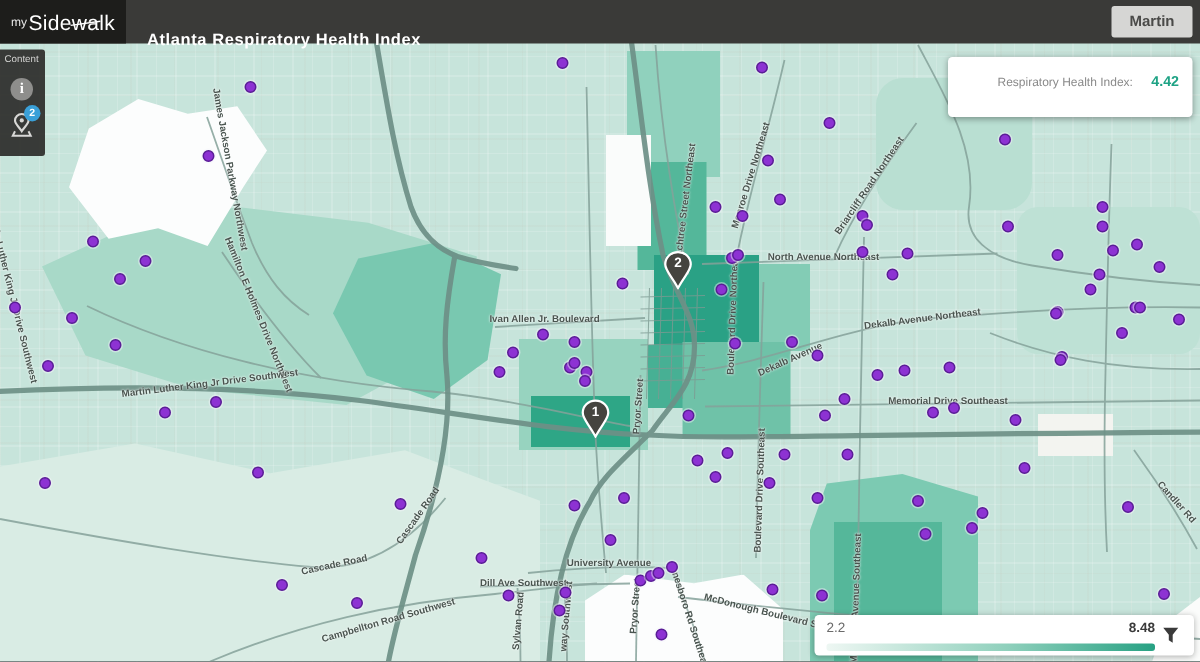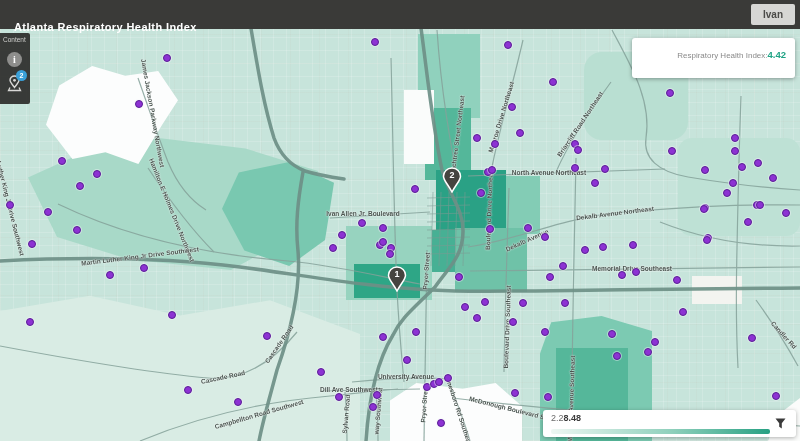--- a/index.html
+++ b/index.html
@@ -51,30 +51,30 @@
              font-family:"Liberation Serif",serif;text-align:center;line-height:15px;cursor:pointer;}
   .pin-icon{position:absolute;left:6px;top:42px;cursor:pointer;}
   .pin-badge{position:absolute;left:16px;top:37px;width:11px;height:11px;border-radius:50%;
              background:#3aa0d8;color:#fff;font-size:7px;font-weight:bold;text-align:center;
              line-height:11px;z-index:2;}
 
   
   .extent-card{position:absolute;left:632px;top:38px;width:163px;height:40px;background:#fff;
                border-radius:3px;box-shadow:0 1px 4px rgba(0,0,0,.35);z-index:40;padding:6px 9px;}
   .extent-title{font-size:9px;font-weight:bold;color:#2b2b2b;}
-  .extent-row{display:flex;justify-content:flex-end;align-items:baseline;margin-top:5px;margin-left:24px;}
+  .extent-row{display:flex;justify-content:space-between;align-items:baseline;margin-top:5px;margin-left:24px;}
   .extent-label{font-size:8px;color:#8a8a8a;}
   .extent-value{font-size:9.5px;font-weight:bold;color:#1fa385;}
 
   
   .filter-card{position:absolute;left:543px;top:410px;width:253px;height:27px;background:#fff;
                border-radius:3px;box-shadow:0 1px 4px rgba(0,0,0,.3);z-index:40;display:flex;
                align-items:center;padding:3px 6px 3px 8px;}
   .filter-main{flex:1;display:flex;flex-direction:column;justify-content:space-between;height:100%;}
-  .filter-nums{display:flex;justify-content:flex-start;align-items:center;}
+  .filter-nums{display:flex;justify-content:space-between;align-items:center;}
   .filter-min{font-size:9px;color:#6b6b6b;}
   .filter-max{font-size:9px;font-weight:bold;color:#3a3a3a;}
   .filter-track{height:5px;border-radius:2px;margin-top:2px;cursor:pointer;
                 background:linear-gradient(to right,#eef7f3,#8fd0bc 55%,#27a183);}
   .funnel{width:20px;display:flex;align-items:center;justify-content:center;cursor:pointer;}
 </style>
 </head>
 <body>
 
 <div id="stage">
@@ -275,22 +275,26 @@
         <div class="marker" style="left: 387px; top: 266px;"><svg width="20" height="26" viewBox="0 0 20 26">
             <path d="M10 1 C5 1 1.5 4.8 1.5 9.2 C1.5 13.5 5.5 16.5 10 25 C14.5 16.5 18.5 13.5 18.5 9.2 C18.5 4.8 15 1 10 1 Z" fill="#45443f" stroke="#ffffff" stroke-width="1.5"></path>
           </svg><span class="marker-num">1</span></div>
         <div class="marker" style="left: 442px; top: 167px;"><svg width="20" height="26" viewBox="0 0 20 26">
             <path d="M10 1 C5 1 1.5 4.8 1.5 9.2 C1.5 13.5 5.5 16.5 10 25 C14.5 16.5 18.5 13.5 18.5 9.2 C18.5 4.8 15 1 10 1 Z" fill="#45443f" stroke="#ffffff" stroke-width="1.5"></path>
           </svg><span class="marker-num">2</span></div>
       </div>
   </div>
 
   <div class="header">
+    <div class="logo-box">
+      <span class="logo-prefix">my</span>
+        <span class="logo-main"><span>Side</span><span class="logo-strike">wa</span><span>lk</span></span>
+    </div>
     <div class="header-title">Atlanta Respiratory Health Index</div>
-    <button class="share-btn">Ivan</button>
+    <button class="share-btn">Martin</button>
   </div>
 
   <div class="content-panel">
     <div class="content-label">Content</div>
     <div class="info-icon">i</div>
     <div class="pin-icon">
       <svg width="17" height="17" viewBox="0 0 17 17">
         <path d="M8.5 1 C5.9 1 4 3 4 5.3 C4 7.6 6.5 9.3 8.5 12.5 C10.5 9.3 13 7.6 13 5.3 C13 3 11.1 1 8.5 1 Z" fill="none" stroke="#d8d8d6" stroke-width="1.4"></path>
         <circle cx="8.5" cy="5.3" r="1.4" fill="#d8d8d6"></circle>
         <path d="M4 12.5 L2.5 15.5 L14.5 15.5 L13 12.5" fill="none" stroke="#d8d8d6" stroke-width="1.3"></path>

